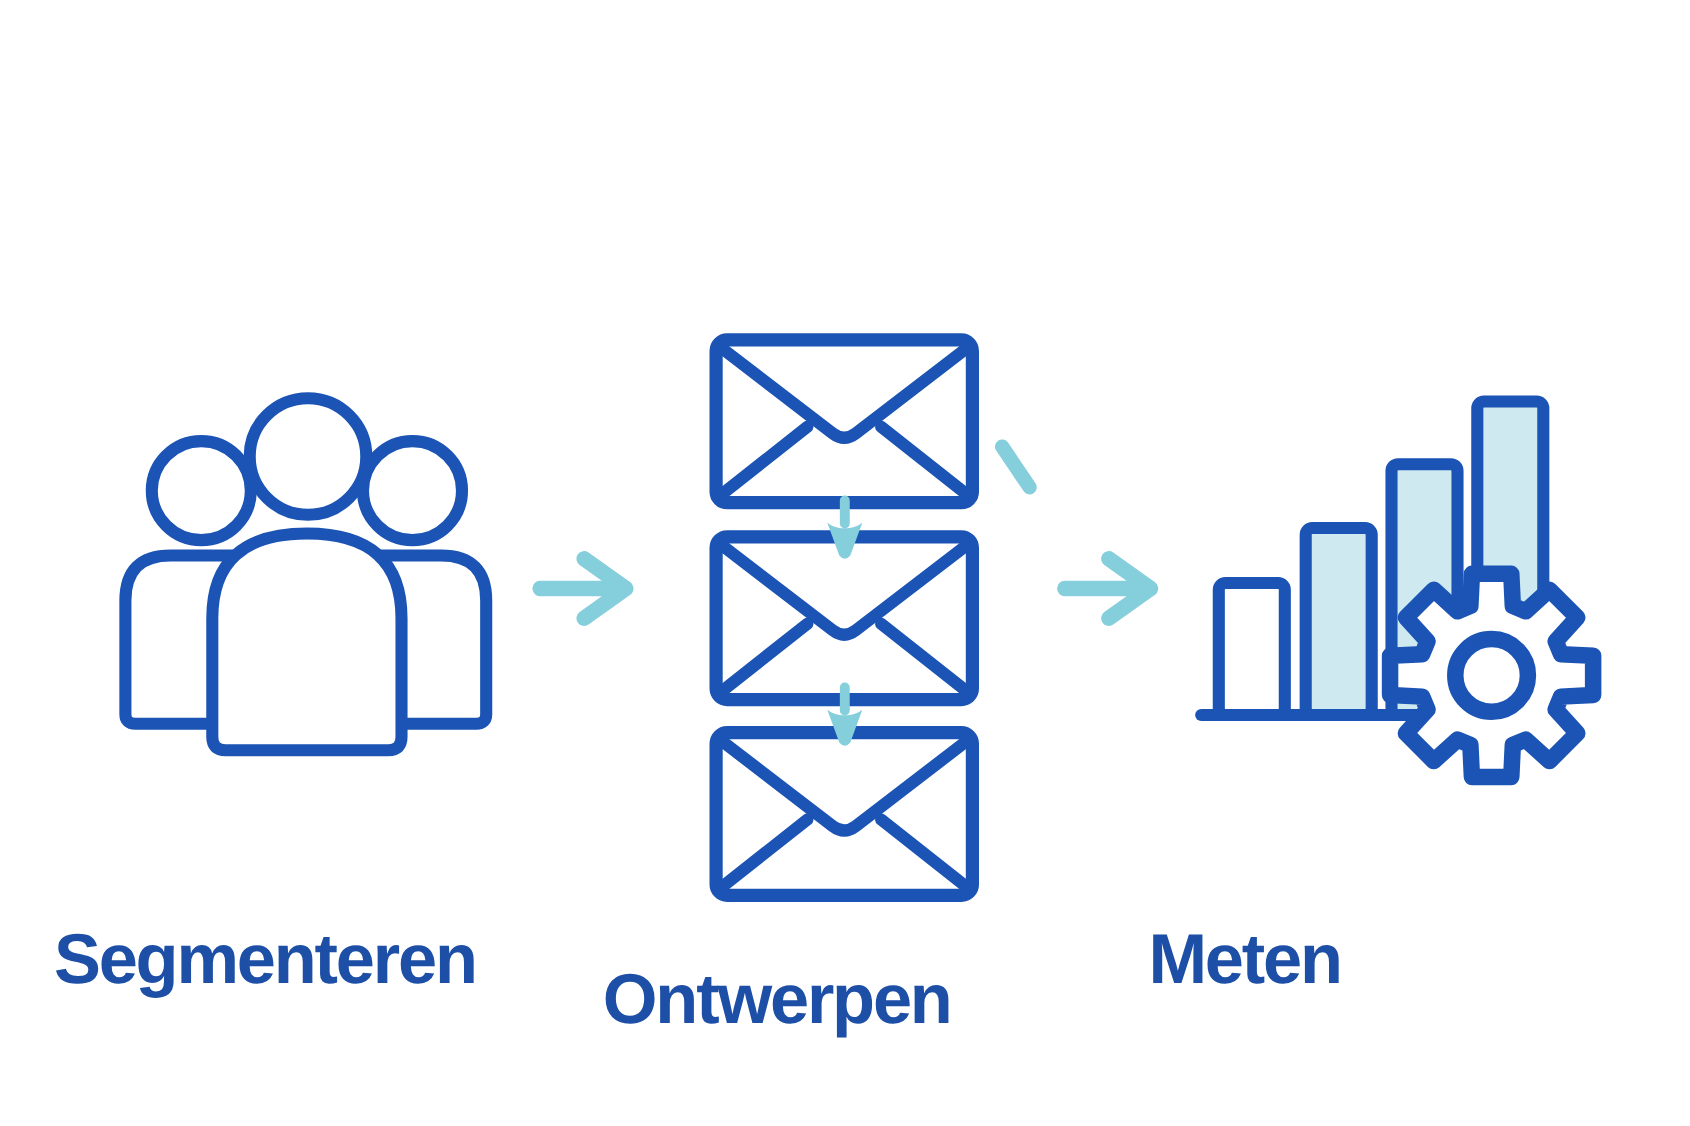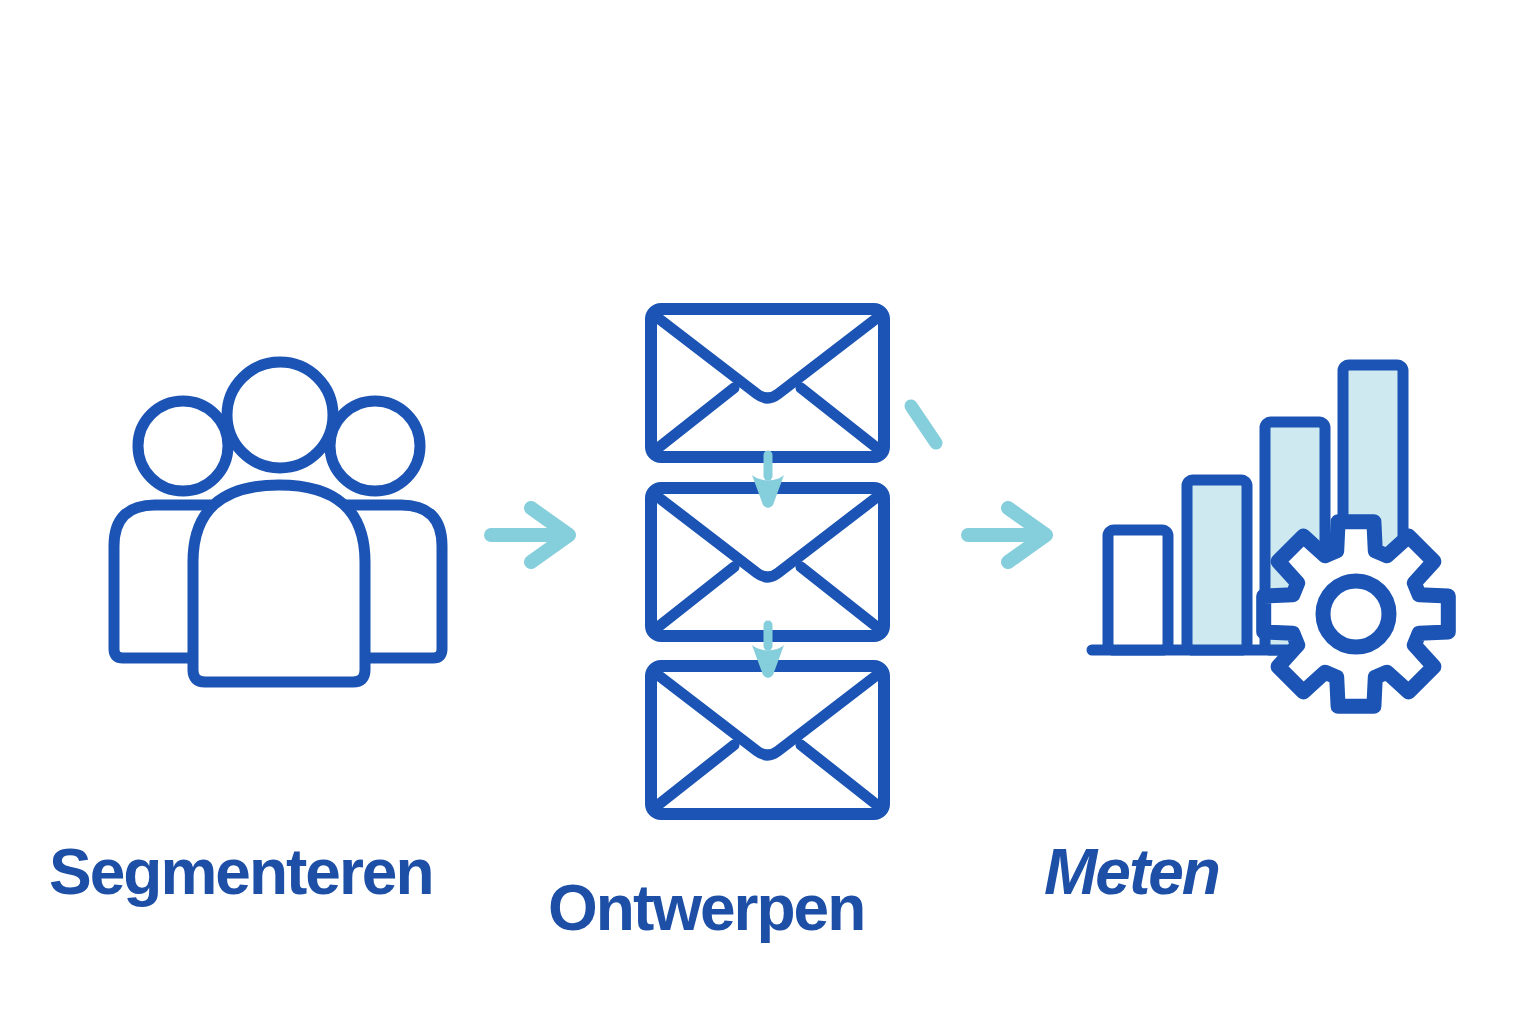--- a/index.html
+++ b/index.html
@@ -21,21 +21,21 @@
     font-size:108px;line-height:1.0;font-weight:bold;letter-spacing:-5px;
     color:var(--text-blue);
   }
   .step-label{
     top:834px;width:440px;text-align:left;
     font-size:64px;line-height:1.2;font-weight:bold;letter-spacing:-2px;
     color:var(--text-blue);
   }
   .label-seg{left:49px;}
   .label-ont{left:548px;margin-top:36px;}
-  .label-met{left:1044px;font-style:italic;}
+  .label-met{left:1044px;}
 
   
   .blue-shape{stroke:var(--icon-blue);fill:#ffffff;}
   .blue-line{stroke:var(--icon-blue);fill:none;}
   .teal-line{stroke:var(--teal);fill:none;}
   .teal-fill{fill:var(--teal);stroke:none;}
   .bar{stroke:var(--icon-blue);}
   svg{overflow:visible;display:block;}
 </style>
 </head>

